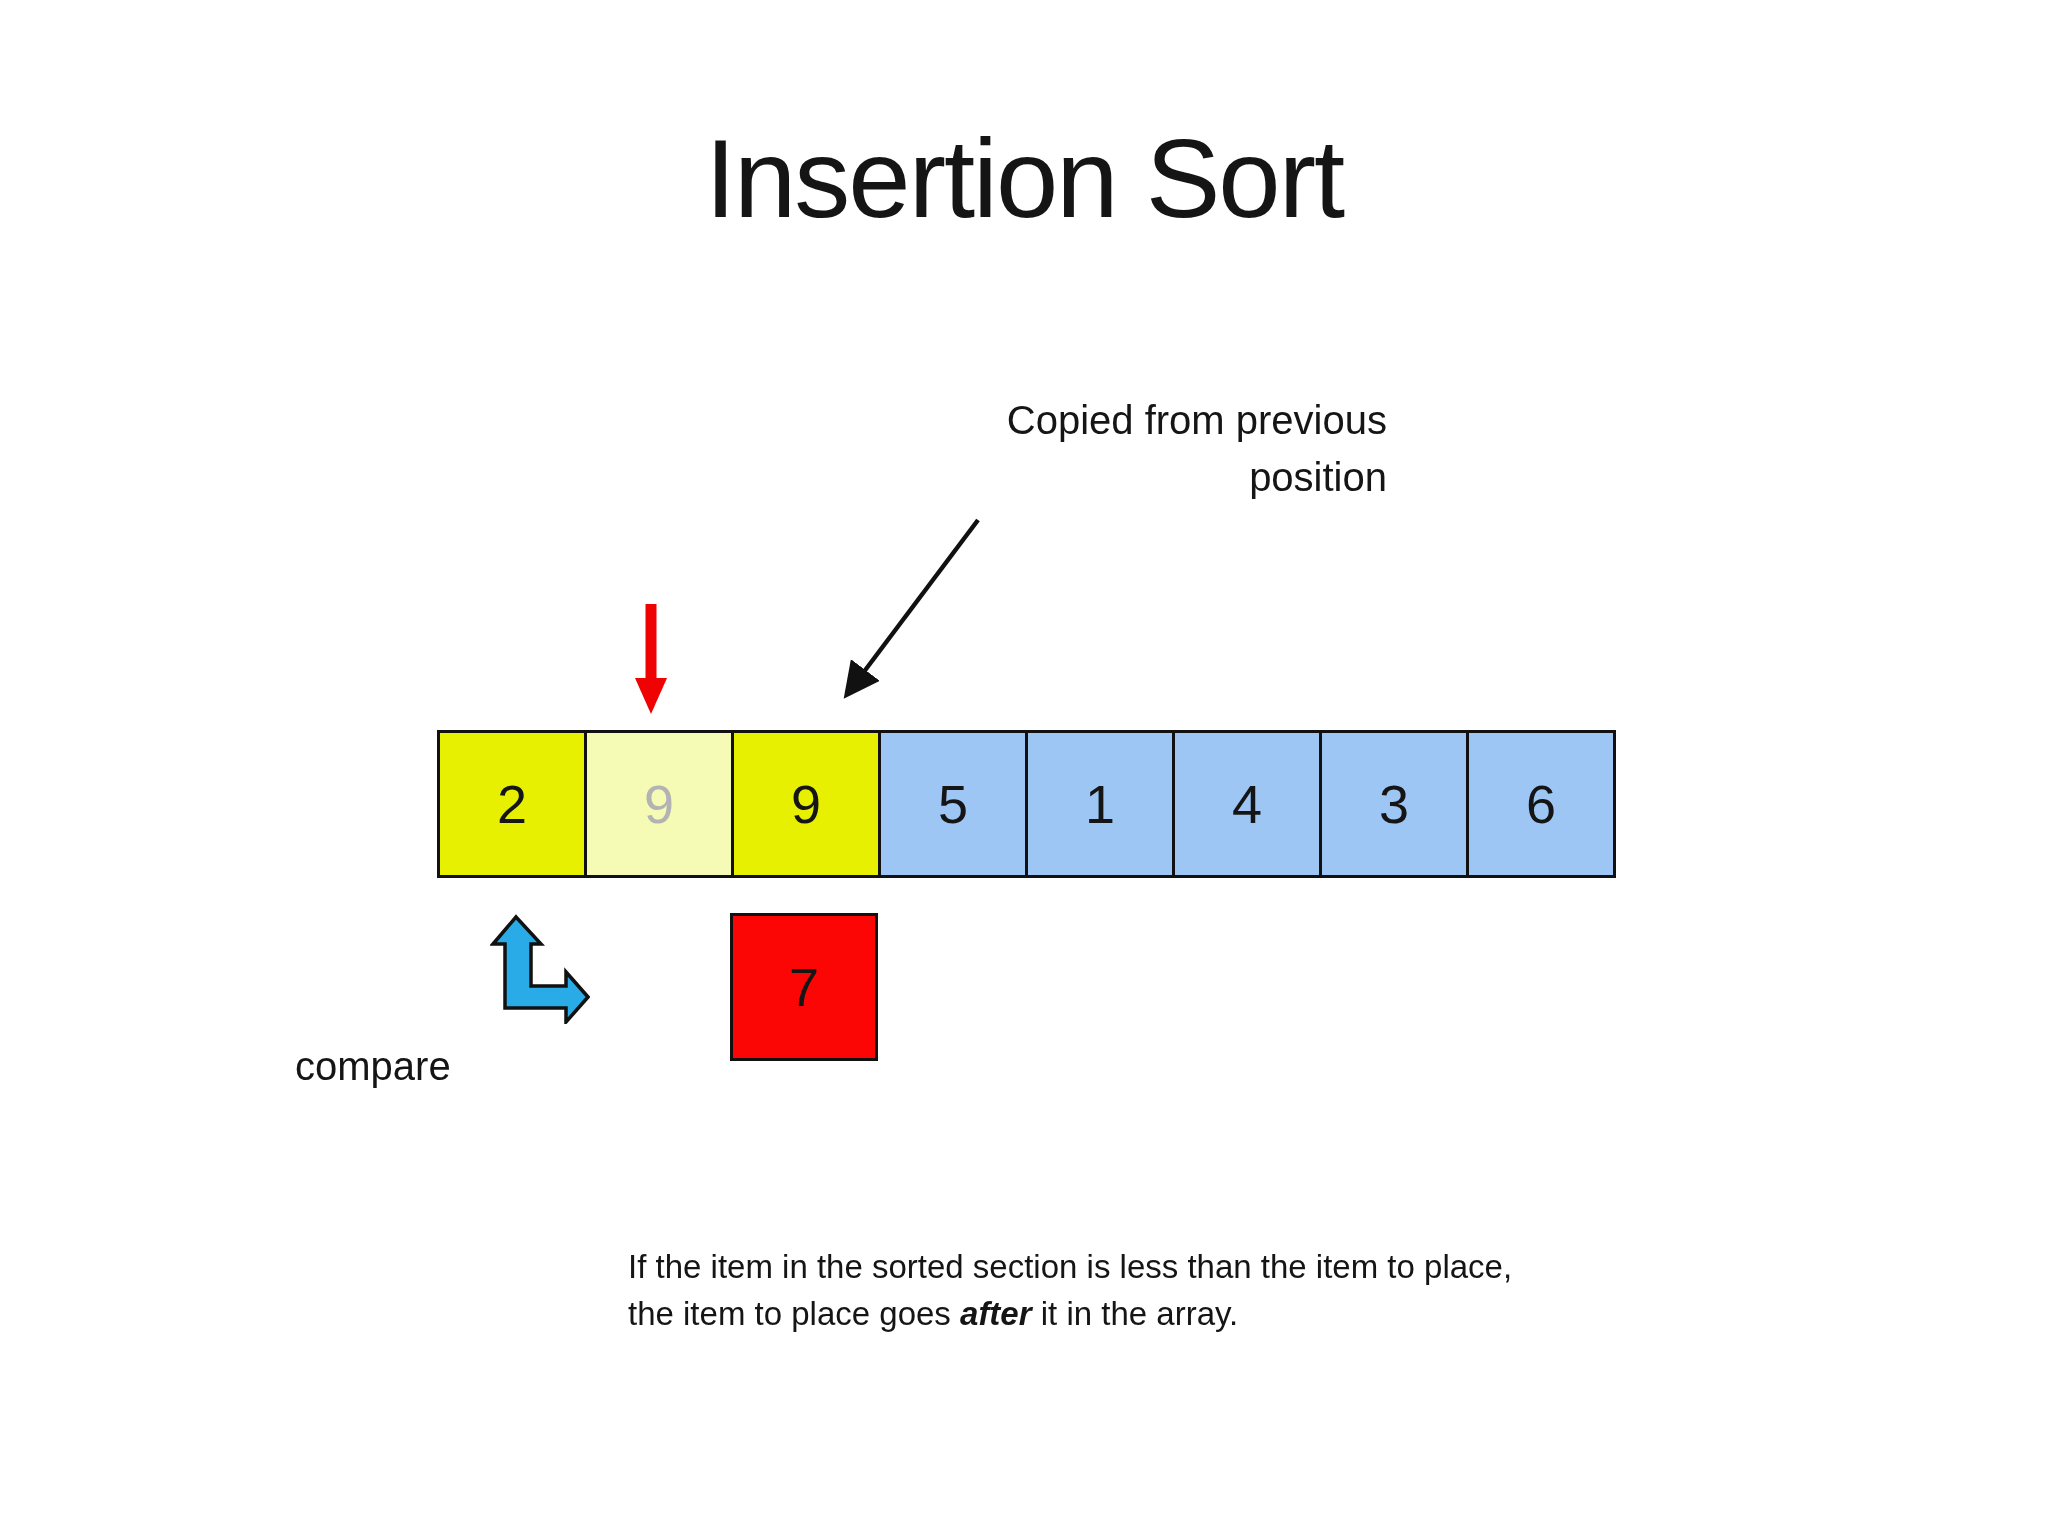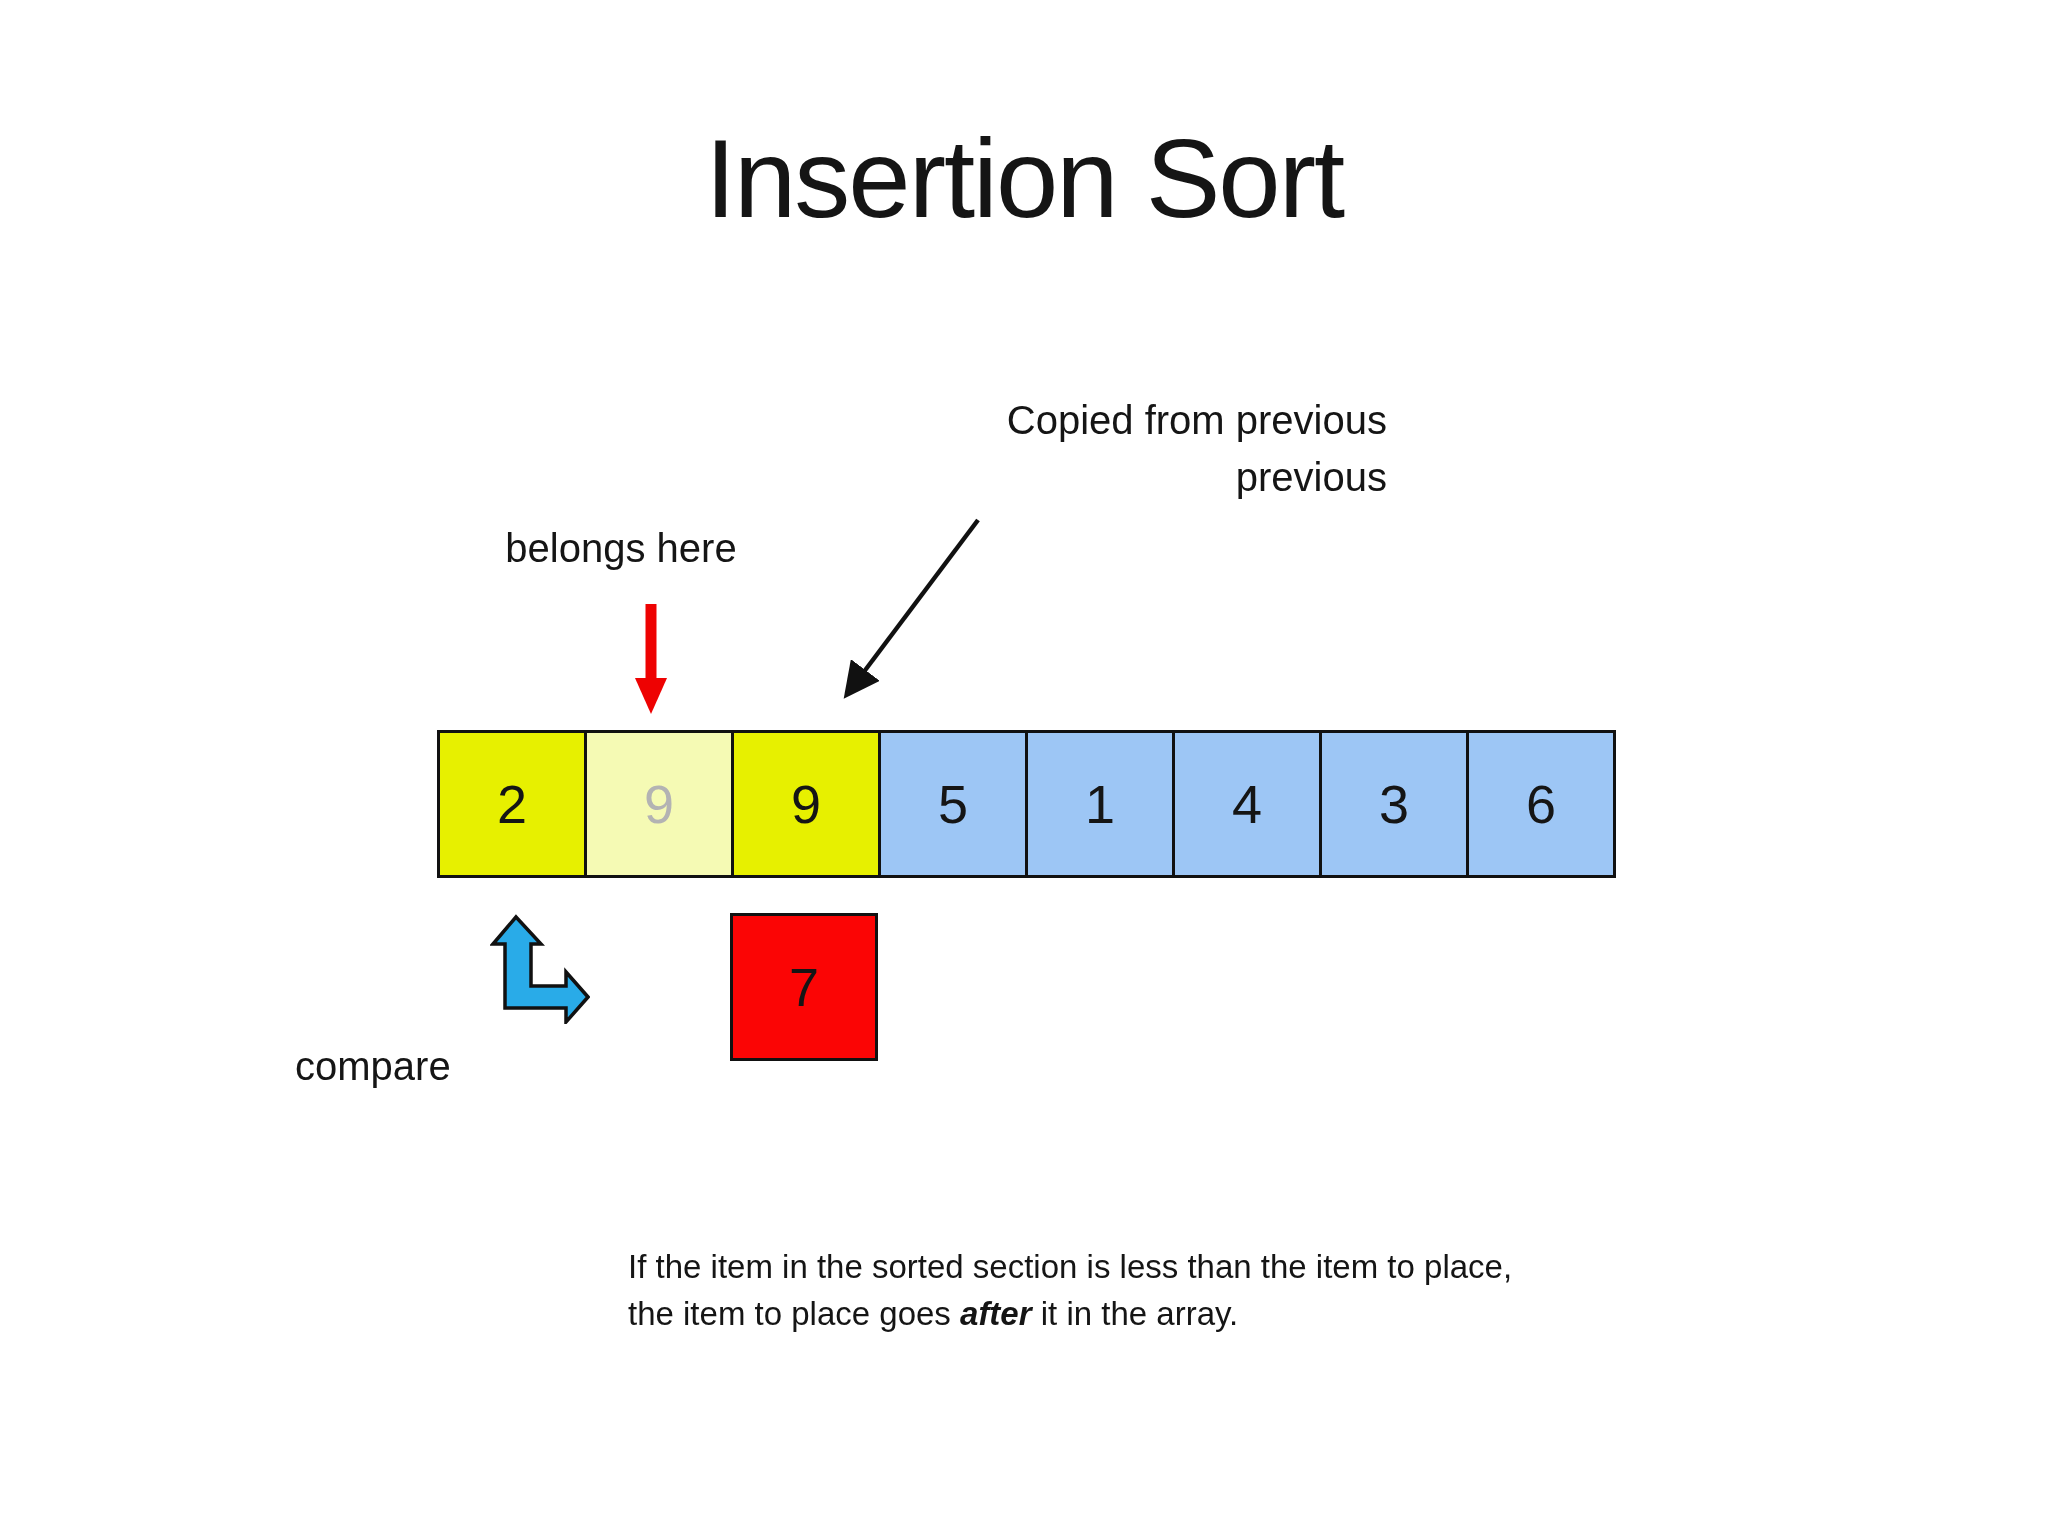--- a/index.html
+++ b/index.html
@@ -121,24 +121,23 @@
 </style>
 </head>
 <body>
 
 <div class="slide">
 
   <h1 class="title">Insertion Sort</h1>
 
   <div class="copied-label">
     <div>Copied from previous</div>
-    <div>previous</div>
+    <div>position</div>
   </div>
 
-  <div class="belongs-label">belongs here</div>
 
   <svg class="red-arrow" width="36" height="118" viewBox="0 0 36 118" xmlns="http://www.w3.org/2000/svg">
     <line x1="18" y1="4" x2="18" y2="82" stroke="var(--color-arrow-red, #EE0202)" stroke-width="11"></line>
     <polygon points="2,78 34,78 18,114" fill="var(--color-arrow-red, #EE0202)"></polygon>
   </svg>
 
   <svg class="black-arrow" width="170" height="200" viewBox="0 0 170 200" xmlns="http://www.w3.org/2000/svg">
     <defs>
       <marker id="blackhead" viewBox="0 0 10 10" refX="8" refY="5" markerWidth="8" markerHeight="8" orient="auto">
         <path d="M0,0 L10,5 L0,10 z" fill="#111111"></path>

